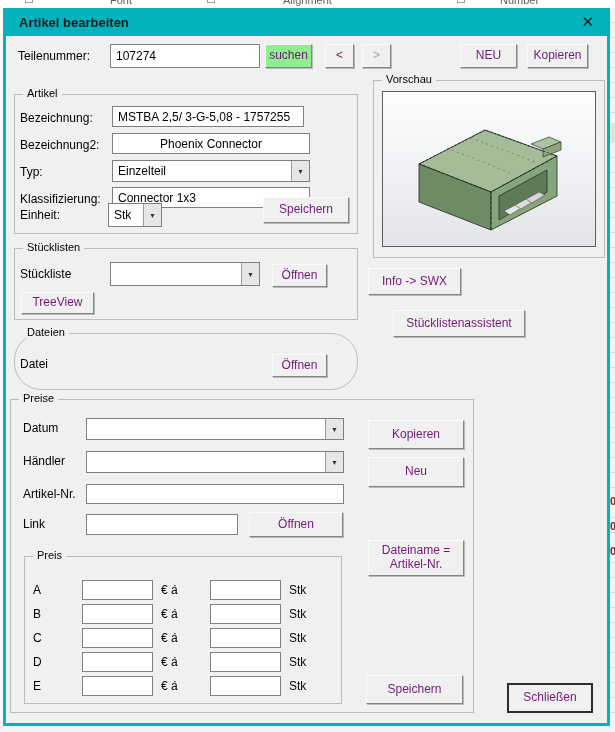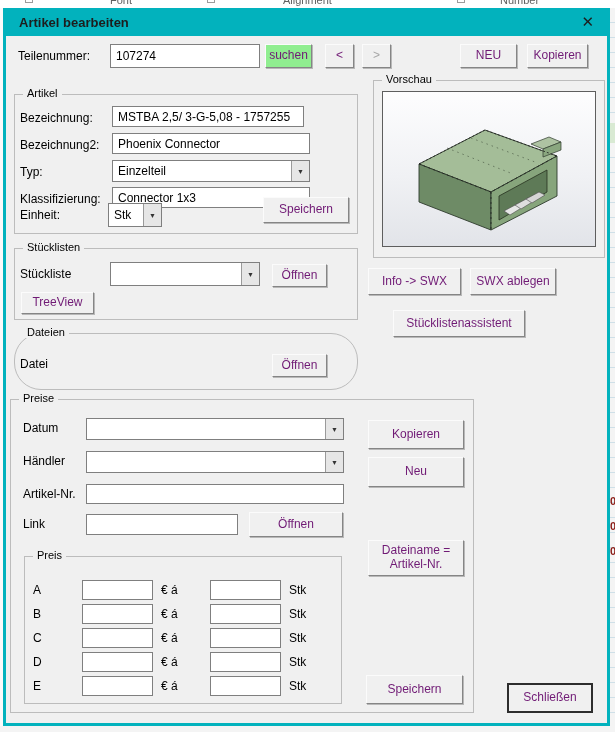--- a/index.html
+++ b/index.html
@@ -102,21 +102,21 @@
     <button class="btn disabled" style="left:356px;top:8px;width:29px;height:24px;">&gt;</button>
     <button class="btn" style="left:454px;top:8px;width:57px;height:24px;">NEU</button>
     <button class="btn" style="left:521px;top:8px;width:61px;height:24px;">Kopieren</button>
 
     <div class="group" style="left:8px;top:58px;width:344px;height:140px;">
       <span class="legend">Artikel</span>
     </div>
     <span class="lbl" style="left:14px;top:75px;">Bezeichnung:</span>
     <input class="input" style="left: 106px; top: 70px; width: 192px; height: 21px;" value="MSTBA 2,5/ 3-G-5,08 - 1757255">
     <span class="lbl" style="left:14px;top:102px;">Bezeichnung2:</span>
-    <input class="input" style="left: 106px; top: 97px; width: 198px; height: 21px;" value="Phoenix Connector">
+    <input class="input" style="left: 106px; top: 97px; width: 198px; height: 21px; text-align: center;" value="Phoenix Connector">
     <span class="lbl" style="left:14px;top:129px;">Typ:</span>
     <div class="combo" style="left:106px;top:124px;width:198px;height:22px;">
       <span class="cval">Einzelteil</span>
       <span class="cbtn">
           <span class="carr">▼</span>
         </span>
     </div>
     <span class="lbl" style="left:14px;top:156px;">Klassifizierung:</span>
     <input class="input" style="left: 106px; top: 151px; width: 198px; height: 21px;" value="Connector 1x3">
     <span class="lbl" style="left:14px;top:172px;">Einheit:</span>
@@ -147,21 +147,20 @@
 
           <path d="M36,72 L102,38 L174,64" fill="none" stroke="#1d1d1d" stroke-width="0.8" stroke-dasharray="2 2"></path>
           <path d="M36,72 L108,100 L174,64" fill="none" stroke="#1d1d1d" stroke-width="0.7" stroke-dasharray="2 3"></path>
           <path d="M108,100 L108,138" fill="none" stroke="#1d1d1d" stroke-width="0.7" stroke-dasharray="2 3"></path>
           <path d="M64,56 L130,82 M88,46 L152,70" fill="none" stroke="#3c4a38" stroke-width="0.6" stroke-dasharray="1.5 4"></path>
         </svg>
       </div>
     </div>
 
     <button class="btn" style="left:362px;top:232px;width:93px;height:27px;">Info -&gt; SWX</button>
-    <button class="btn" style="left:464px;top:232px;width:86px;height:27px;">SWX ablegen</button>
     <button class="btn" style="left:387px;top:274px;width:132px;height:27px;">Stücklistenassistent</button>
 
     <div class="group" style="left:8px;top:212px;width:344px;height:72px;">
       <span class="legend">Stücklisten</span>
     </div>
     <span class="lbl" style="left:14px;top:231px;">Stückliste</span>
     <div class="combo" style="left:104px;top:226px;width:150px;height:24px;">
       <span class="cval"></span>
       <span class="cbtn">
           <span class="carr">▼</span>

